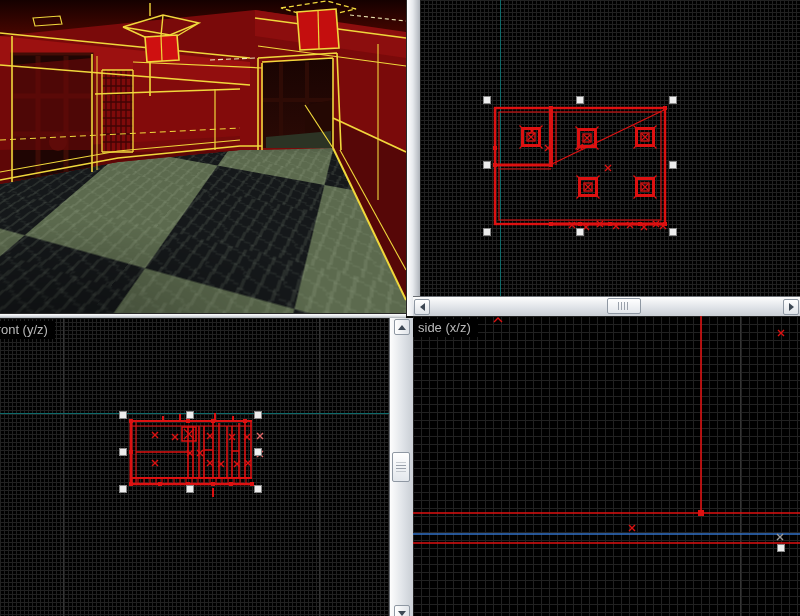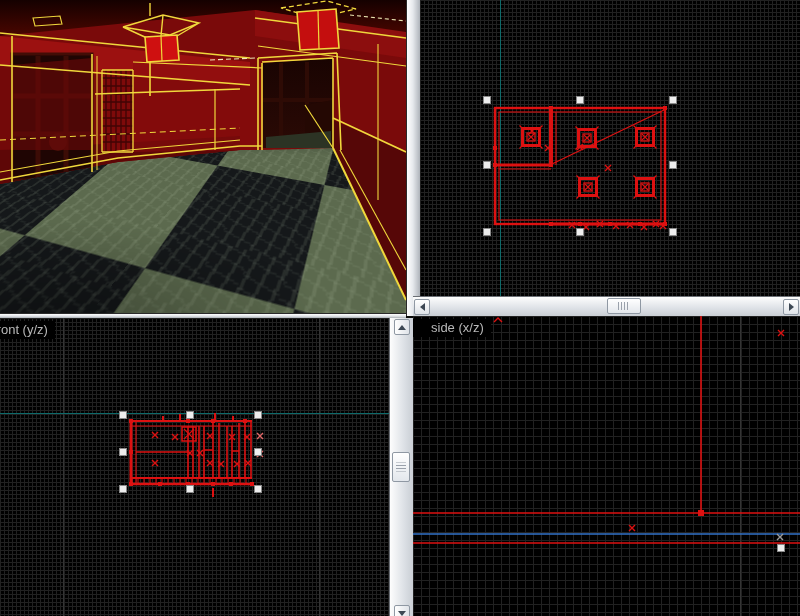--- a/index.html
+++ b/index.html
@@ -336,21 +336,21 @@
     <div class="sthumb sthumb-v" style="top:134px">
       <div class="grip-v"></div>
     </div>
     <div class="sbtn" style="position:absolute;bottom:-6px">
       <div class="tri tri-down"></div>
     </div>
   </div>
 
   <div class="view2d grid8" style="left:413px;top:316px;width:387px;height:300px">
     <div class="major-v" style="left:327px"></div>
-    <div class="vlabel" style="padding-left:18px">
+    <div class="vlabel" style="padding-left:5px">
       <span>side (x/z)</span>
     </div>
     <svg width="387" height="300">
       <g stroke="var(--wire-red,#dd1111)" fill="none">
         <path d="M288,0 V197" stroke-width="1.6"></path>
         <path d="M0,197 H387" stroke-width="1.6"></path>
         <path d="M0,227 H387" stroke-width="1.4"></path>
         <path d="M81,6 l4,-4 l4,4" stroke-width="1.4"></path>
       </g>
       <path d="M0,218 H387" stroke="var(--line-blue,#3272c8)" stroke-width="1.6" fill="none"></path>

